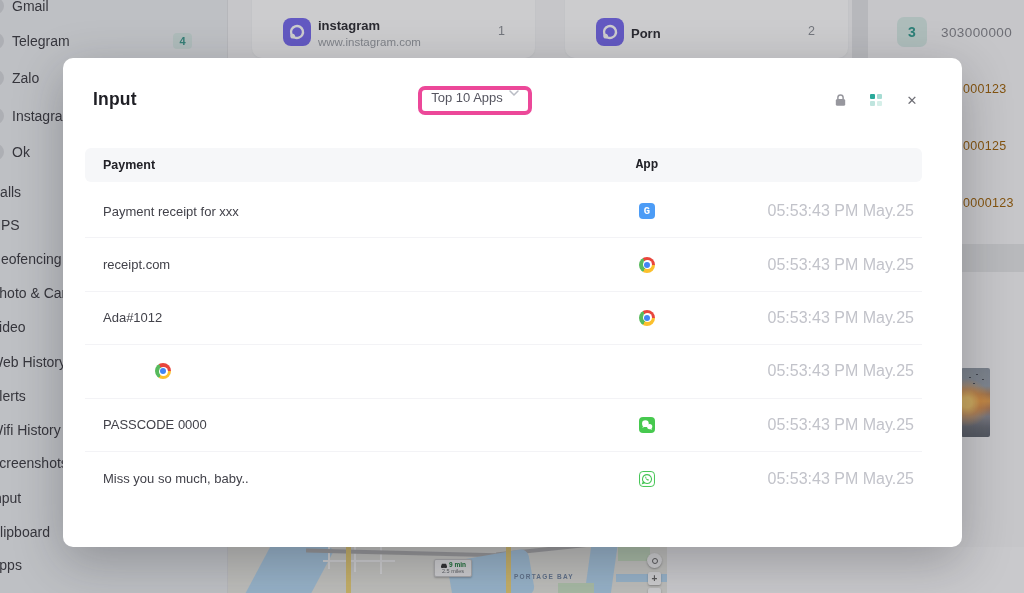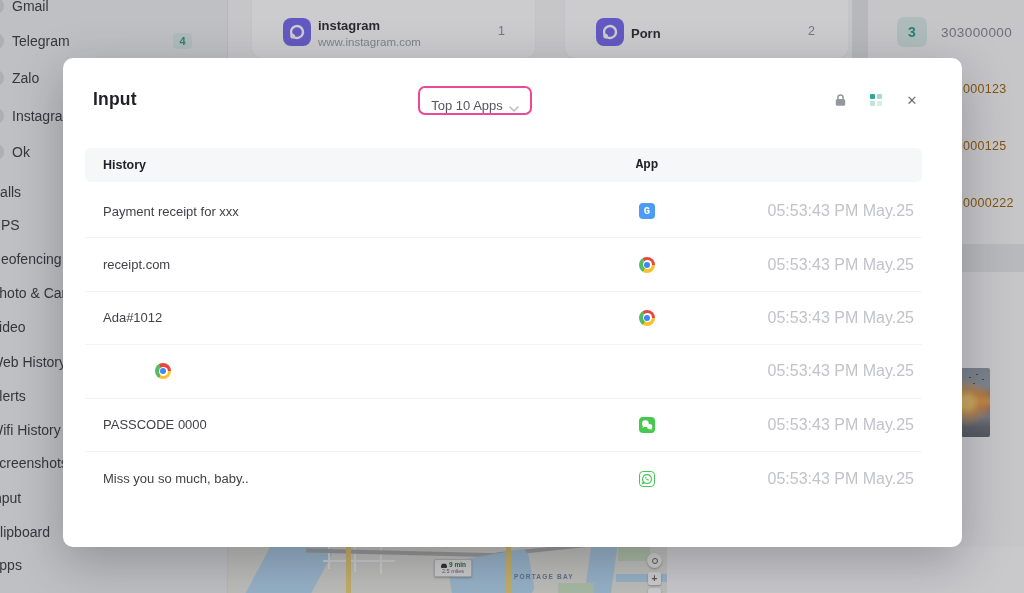--- a/index.html
+++ b/index.html
@@ -67,22 +67,22 @@
   .br-panel{position:absolute;left:667px;top:547px;width:357px;height:46px;background:#fcfcfd;}
 
   
   .overlay{position:absolute;inset:0;background:rgba(40,42,50,.24);z-index:10;}
 
   
   .modal{position:absolute;left:63px;top:58px;width:899px;height:489px;background:#fff;
          border-radius:10px;box-shadow:0 14px 50px rgba(20,20,30,.28);z-index:20;}
   .m-head{position:absolute;left:0;top:0;width:899px;height:84px;}
   .m-title2{position:absolute;left:30px;top:31px;font-size:17.5px;font-weight:700;color:#1f1f25;letter-spacing:.2px;}
-  .dropdown{position:absolute;left:355px;top:28px;width:114px;height:29px;border:2px solid #ec4899;
-            border-radius:7px;background:#fff;display:flex;align-items:flex-end;justify-content:center;
+  .dropdown{position:absolute;left:355px;top:28px;width:114px;height:29px;border:4px solid #ec4899;
+            border-radius:7px;background:#fff;display:flex;align-items:flex-start;justify-content:center;
             gap:6px;font-size:13px;color:#565660;cursor:pointer;}
   .h-ic{position:absolute;top:33px;width:18px;height:18px;display:flex;align-items:center;
         justify-content:center;cursor:pointer;}
   .h-lock{left:768px;}
   .h-grid{left:804px;}
   .h-close{left:840px;font-size:13px;color:#6f6f76;}
   .gridic{display:grid;grid-template-columns:5px 5px;grid-template-rows:5px 5px;gap:2px;}
   .gridic i{display:block;border-radius:1px;}
   .gridic .a{background:#2aa99a;}
   .gridic .b{background:#a6dcd3;}
@@ -201,21 +201,21 @@
     </svg>
     <div class="card-title solo">Porn</div>
     <div class="card-count" style="right:33px">2</div>
   </div>
   <div class="cards-divider"></div>
 
   <div class="badge3">3</div>
   <div class="num-main">303000000</div>
   <div class="num-row" style="top:82px">000123</div>
   <div class="num-row" style="top:139px">000125</div>
-  <div class="num-row" style="top:196px">0000222</div>
+  <div class="num-row" style="top:196px">0000123</div>
   <div class="bg-band"></div>
   <div class="thumb">
       <i class="birds"></i>
     </div>
 
   <div class="map">
     <div class="w" style="left:30px;top:-16px;width:58px;height:92px;transform:rotate(28deg)"></div>
     <div class="st" style="left:100px;top:0;width:2px;height:22px"></div>
     <div class="st" style="left:126px;top:0;width:2px;height:25px"></div>
     <div class="st" style="left:152px;top:0;width:2px;height:27px"></div>
@@ -274,21 +274,21 @@
             <i class="b"></i>
             <i class="c"></i>
             <i class="d"></i>
           </div>
       </div>
       <div class="h-ic h-close">✕</div>
     </div>
 
     <div class="tbl">
       <div class="thead">
-        <div class="col-c">History</div>
+        <div class="col-c">Payment</div>
         <div class="col-a" style="font-weight:700">App</div>
       </div>
       <div class="tbody">
 
         <div class="trow">
           <div class="col-c">Payment receipt for xxx</div>
           <div class="col-a">
               <div class="ic g-ic">G</div>
             </div>
           <div class="col-t">05:53:43 PM May.25</div>

